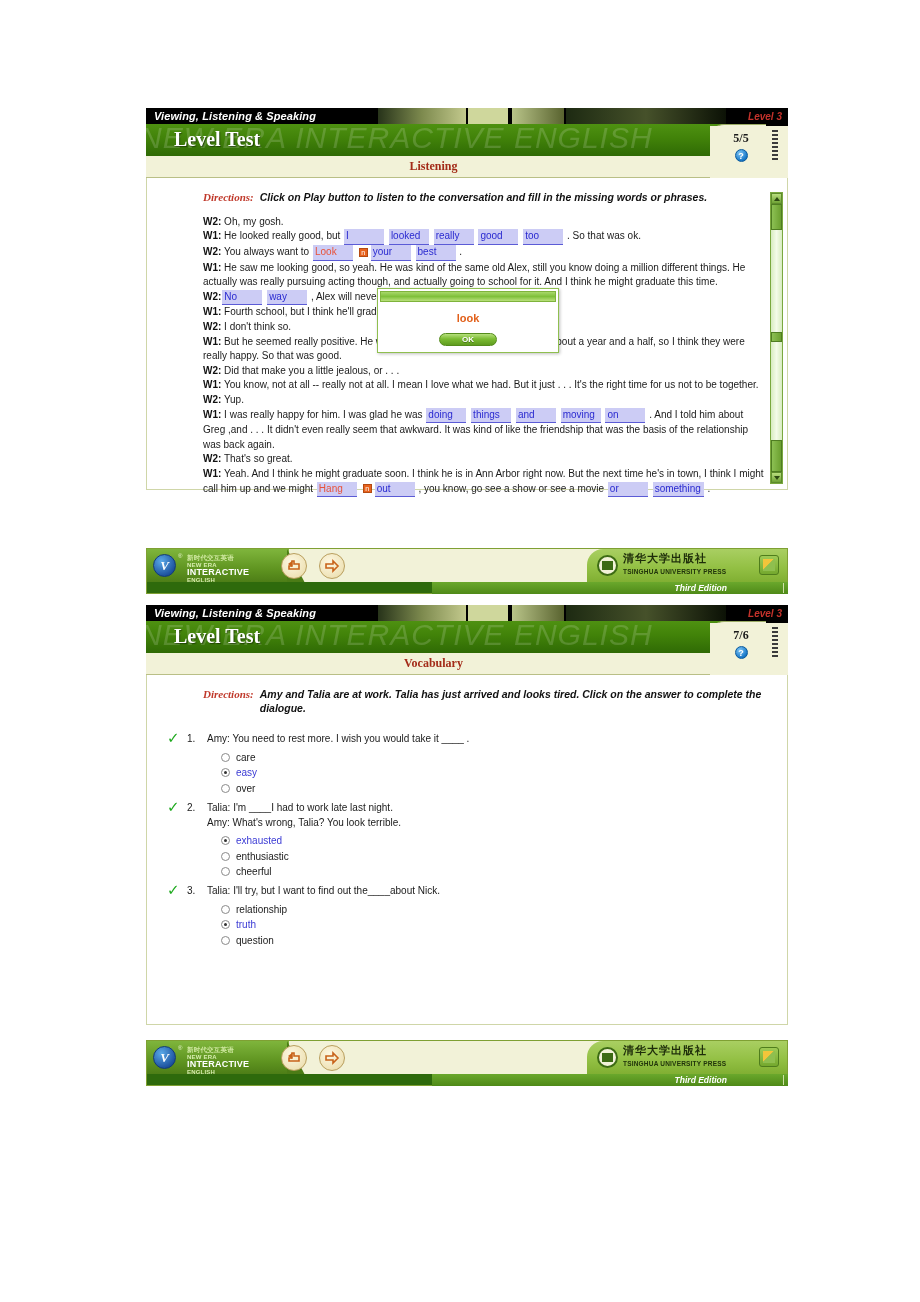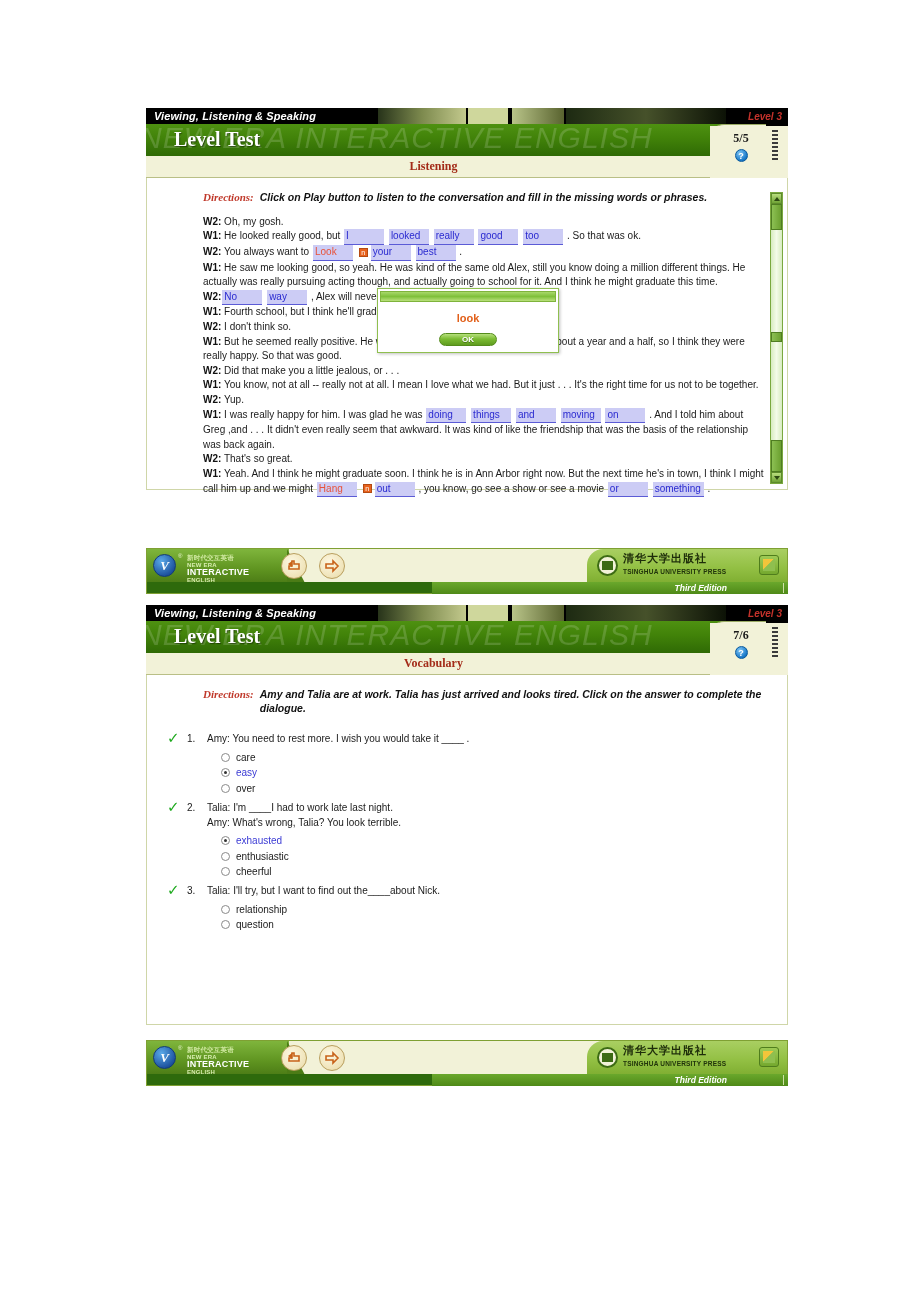--- a/index.html
+++ b/index.html
@@ -527,20 +527,24 @@
             <div class="q-block">
               <div class="q-check">✓</div>
               <div class="q-num">3.</div>
               <div class="q-body">
                 <div class="q-line"><b>Talia:</b><span> I'll try, but I want to find out the____about Nick.</span></div>
                 <div class="q-opts">
                   <div class="opt">
                     <span class="radio"></span>
                     <span class="opt-label">relationship</span>
                   </div>
+                  <div class="opt selected">
+                    <span class="radio sel"></span>
+                    <span class="opt-label">truth</span>
+                  </div>
                   <div class="opt">
                     <span class="radio"></span>
                     <span class="opt-label">question</span>
                   </div>
                 </div>
               </div>
             </div>
           </div>
       </div>
 

